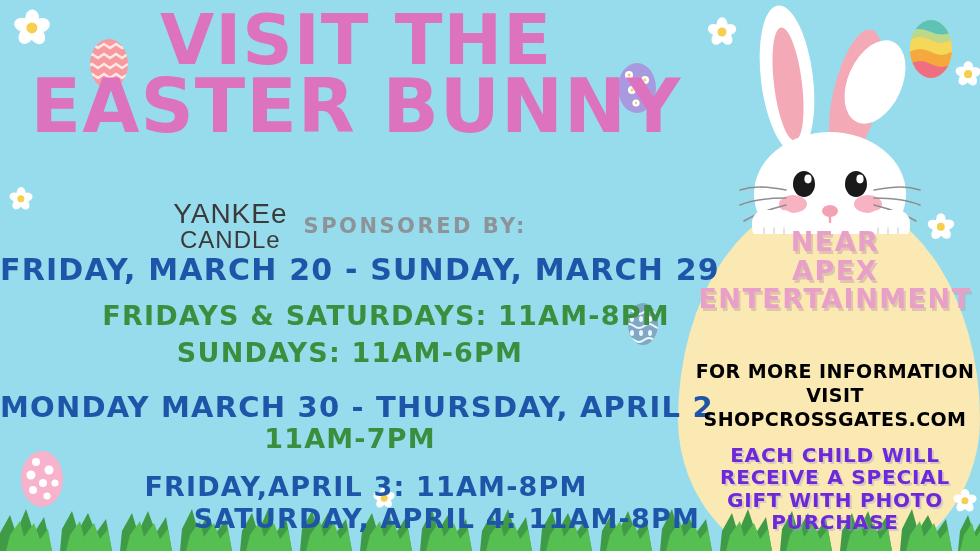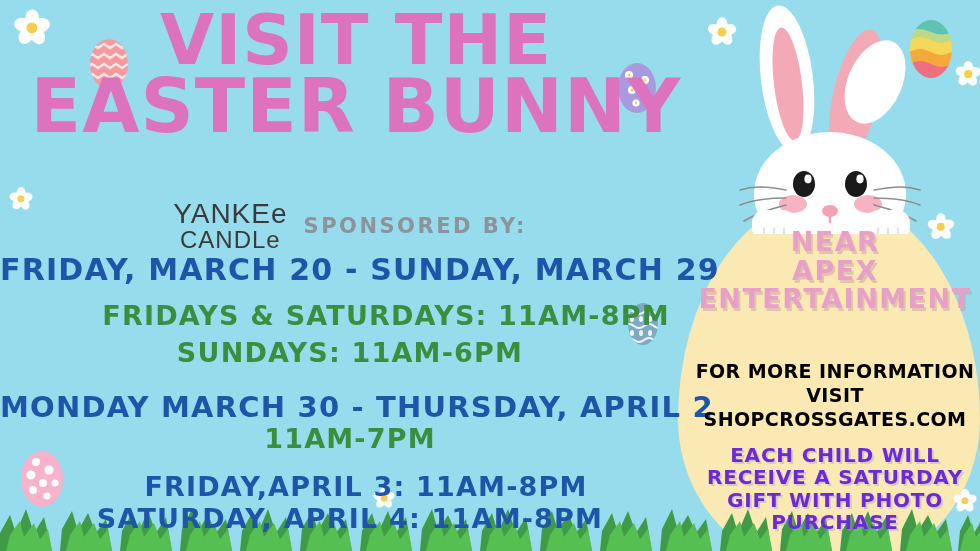--- a/index.html
+++ b/index.html
@@ -71,21 +71,21 @@
   }
   .blue{color:#1f55a8;}
   .green{color:#3a8f3f;}
 
   #d1{top:252px;font-size:30px;}
   #d2{top:300px;font-size:27px;margin-left:36px;}
   #d3{top:337px;font-size:27px;}
   #d4{top:390px;font-size:29px;}
   #d5{top:423px;font-size:27px;}
   #d6{top:471px;font-size:27px;padding-left:16px;}
-  #d7{top:503px;font-size:27px;}
+  #d7{top:503px;font-size:27px;text-align:right;}
 
   
   .panel-txt{
     position:absolute;left:690px;width:290px;text-align:center;
     font-family:"DejaVu Sans", sans-serif;font-weight:bold;
     line-height:1.06;
   }
   #near-apex{
     top:228px;font-size:28px;color:#e8a0c8;letter-spacing:1.5px;
     text-shadow:2px 3px 0 rgba(190,150,165,0.45);
@@ -382,18 +382,18 @@
     <span class="big">ENTERTAINMENT</span>
   </div>
 
   <div class="panel-txt" id="more-info">
     <span style="display:block">FOR MORE INFORMATION</span>
     <span style="display:block">VISIT SHOPCROSSGATES.COM</span>
   </div>
 
   <div class="panel-txt" id="gift-note">
     <span style="display:block">EACH CHILD WILL</span>
-    <span style="display:block">RECEIVE A SATURDAY</span>
+    <span style="display:block">RECEIVE A SPECIAL</span>
     <span style="display:block">GIFT WITH PHOTO</span>
     <span style="display:block">PURCHASE</span>
   </div>
 
 </div>
 
 </body></html>

